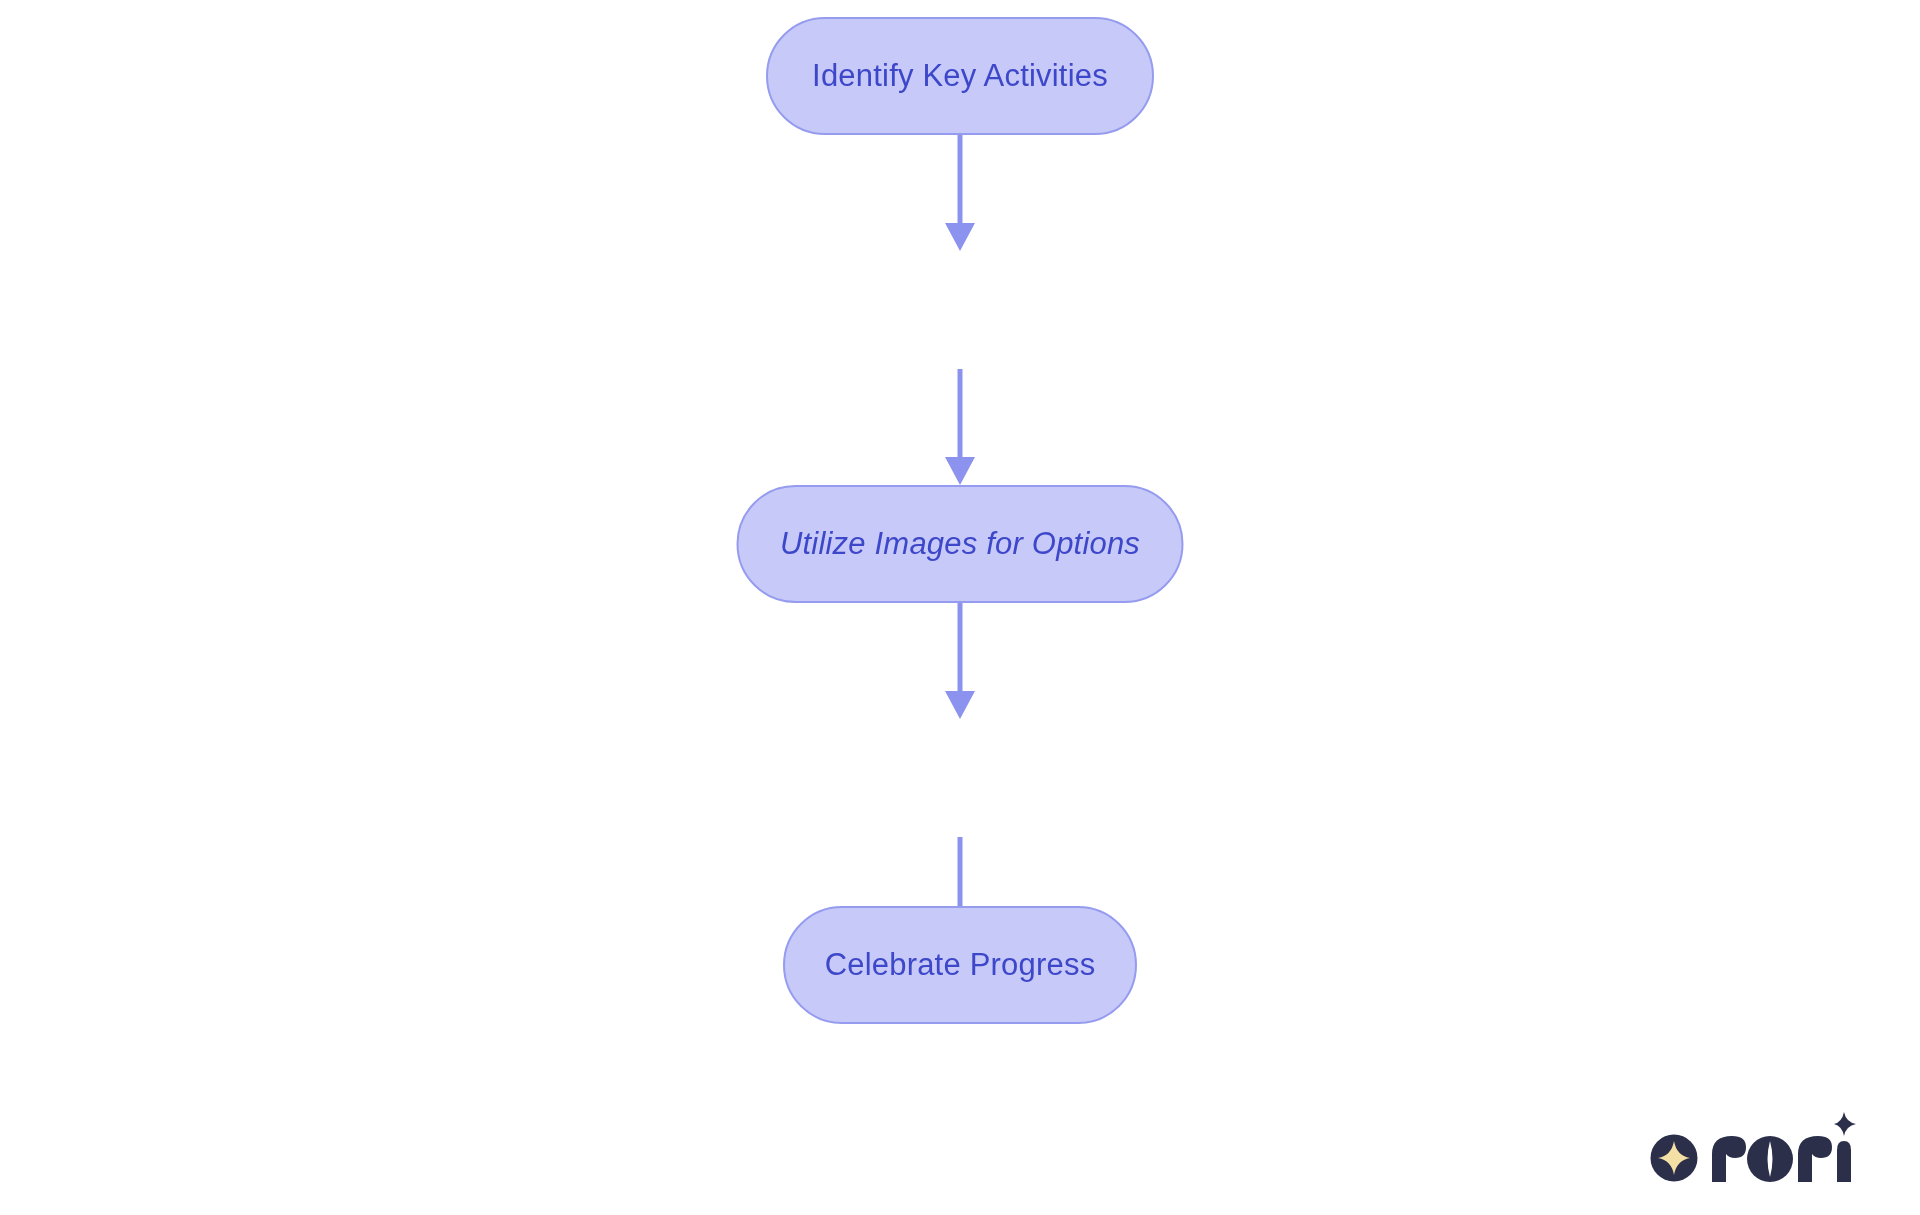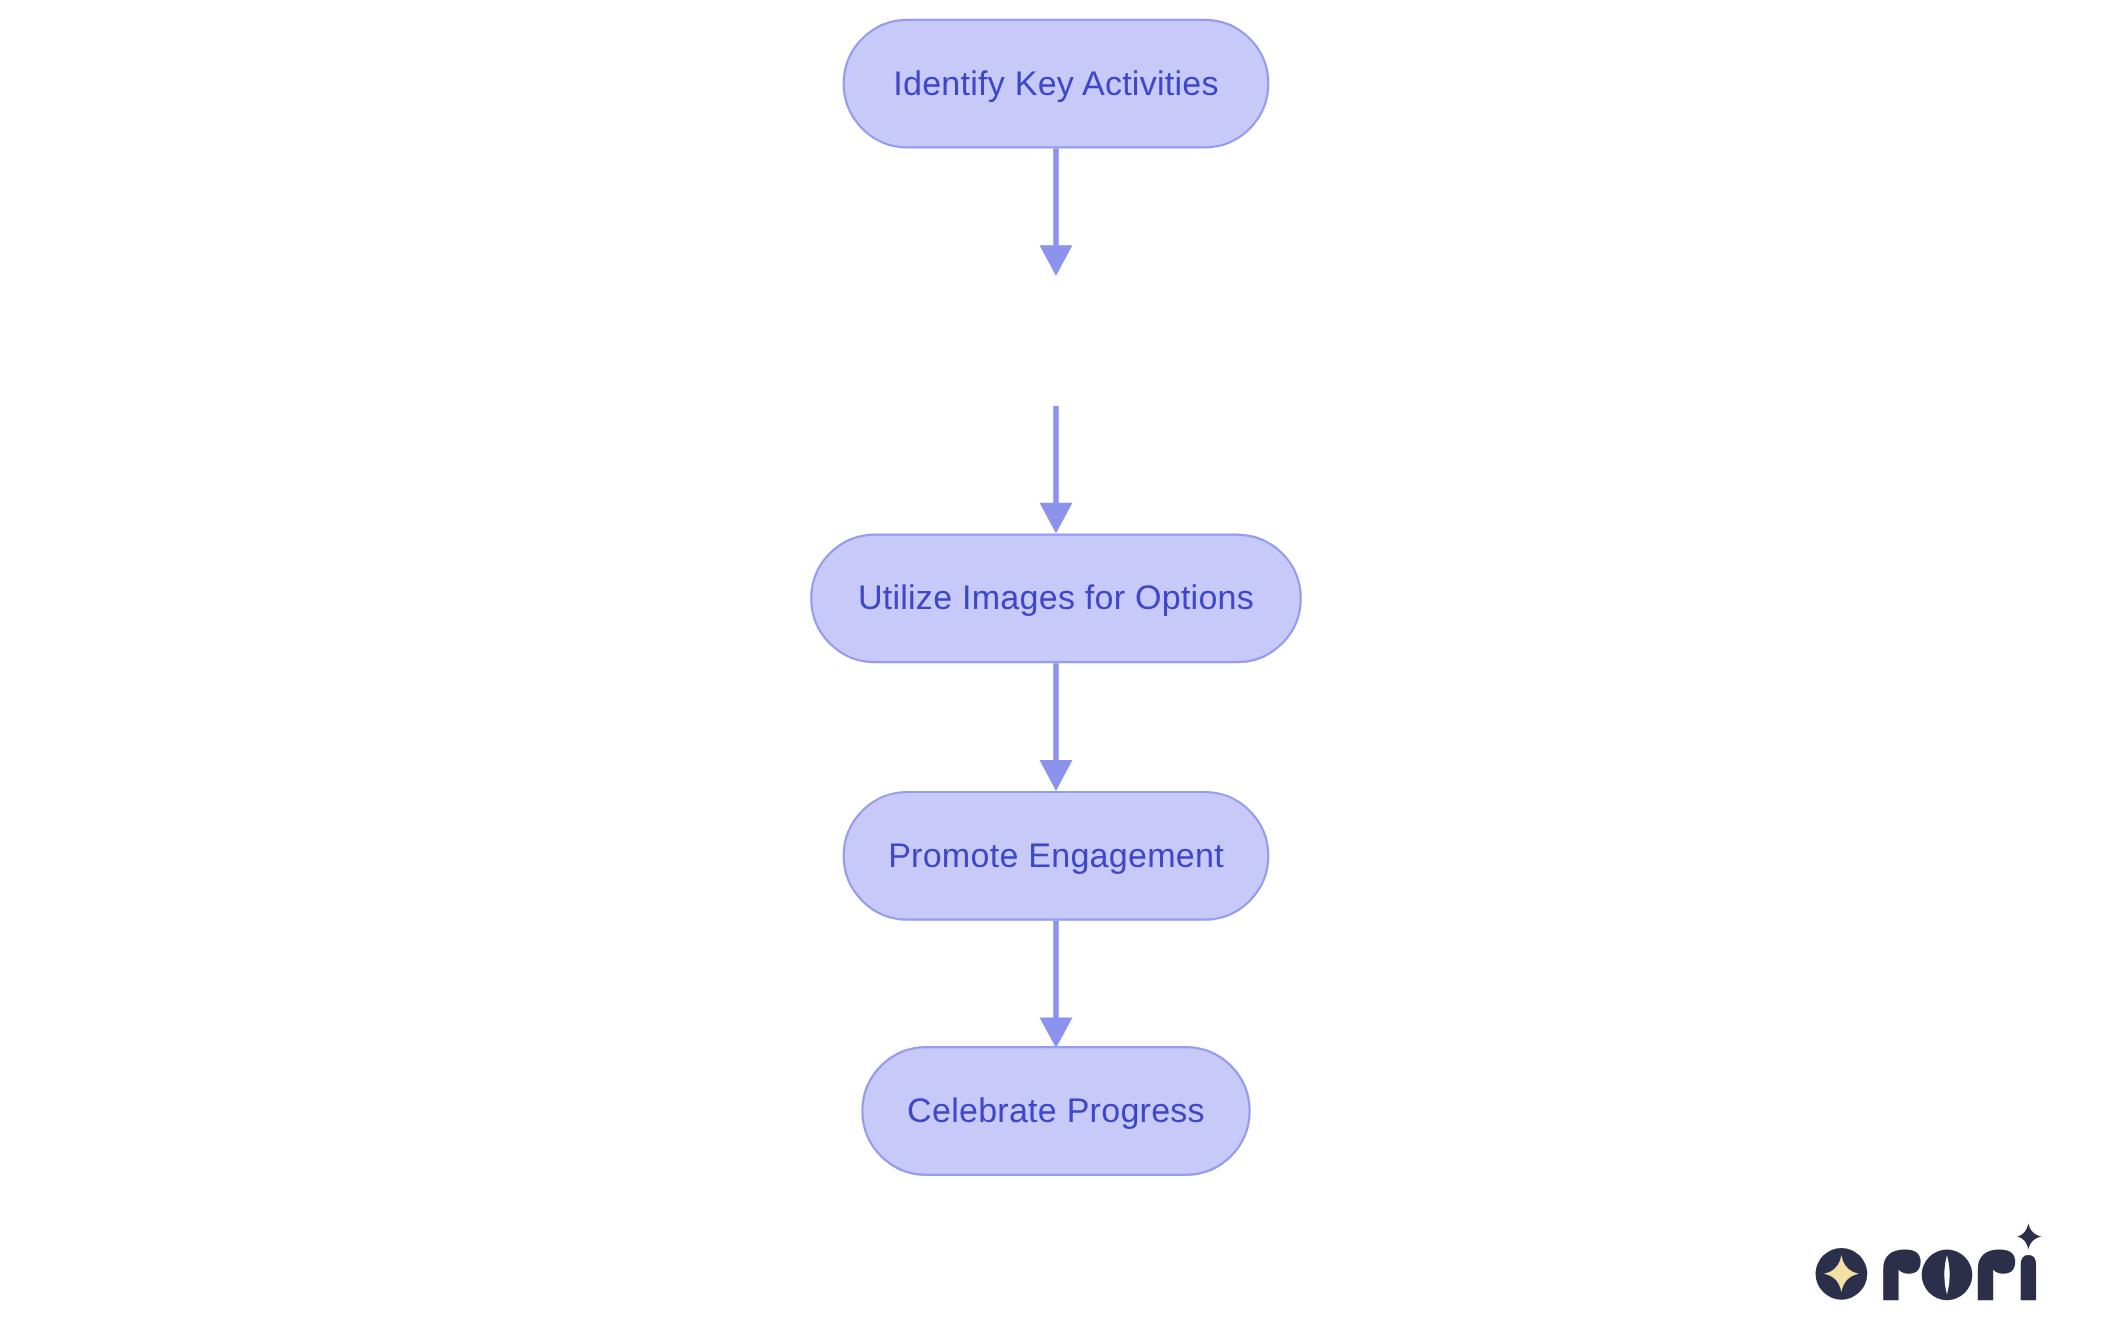--- a/index.html
+++ b/index.html
@@ -31,23 +31,23 @@
     justify-content: center;
   }
   .node .label {
     color: var(--node-text, #3d47c9);
     font-size: 31px;
     letter-spacing: 0.2px;
     white-space: nowrap;
   }
   .n1 { top: 17px;  width: 388px; }
   .n2 { top: 251px; width: 462px; }
-  .n3 { top: 485px; width: 447px; }
+  .n3 { top: 485px; width: 447px; font-style: italic; }
   .n4 { top: 719px; width: 388px; }
-  .n5 { top: 951px; width: 354px; }
+  .n5 { top: 906px; width: 354px; }
 
   
   .arrow {
     position: absolute;
     left: 945px;
     width: 30px;
     height: 116px;
   }
   .a1 { top: 135px; }
   .a2 { top: 369px; }
@@ -108,23 +108,20 @@
 
   <div class="node n3">
     <span class="label">Utilize Images for Options</span>
   </div>
 
   <div class="arrow a3">
     <div class="shaft"></div>
     <div class="head"></div>
   </div>
 
-  <div class="node n4">
-    <span class="label">Promote Engagement</span>
-  </div>
 
   <div class="arrow a4">
     <div class="shaft"></div>
     <div class="head"></div>
   </div>
 
   <div class="node n5">
     <span class="label">Celebrate Progress</span>
   </div>
 

